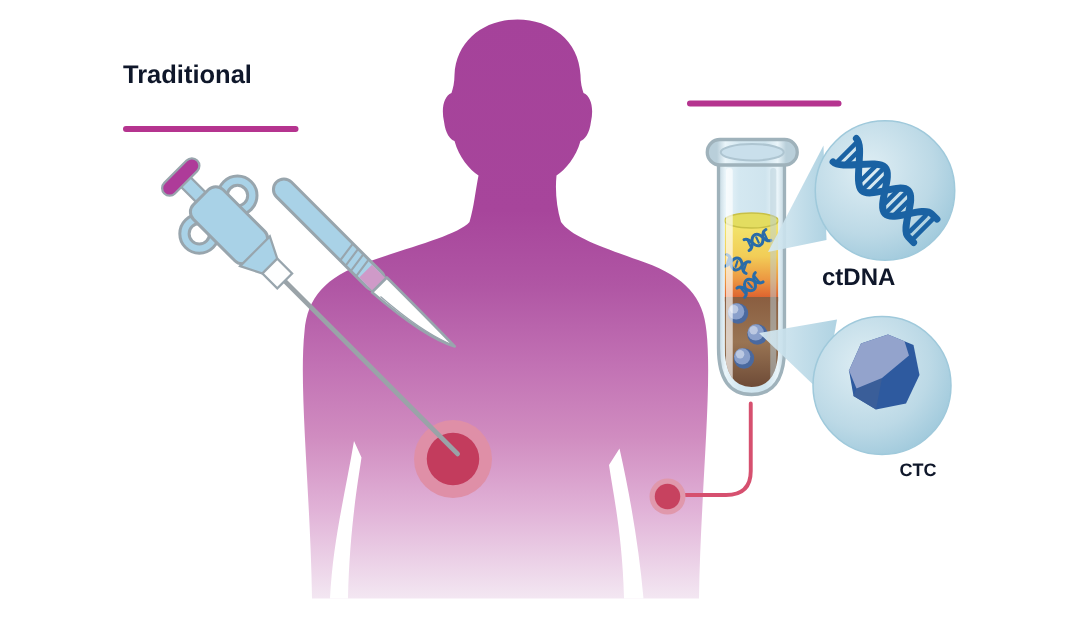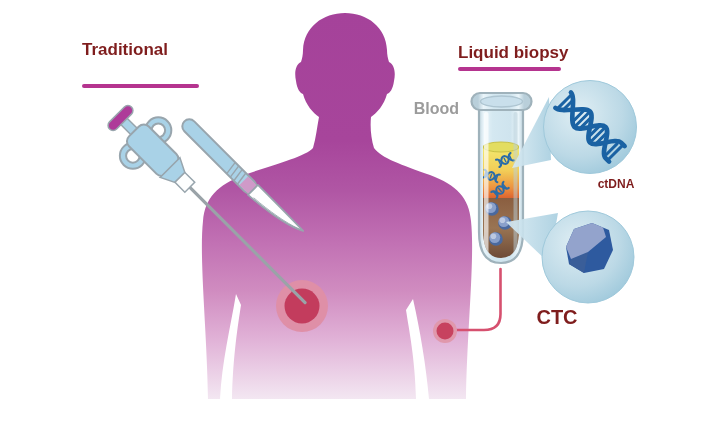--- a/index.html
+++ b/index.html
@@ -2,29 +2,29 @@
 <html><head>
 <meta charset="utf-8">
 <style>
   html,body{margin:0;padding:0;background:#ffffff;}
   #stage{
     position:relative;width:719px;height:427px;overflow:hidden;
     background:#ffffff;font-family:"Liberation Sans", sans-serif;
   }
   #stage svg.art{position:absolute;left:0;top:0;}
   .lbl{position:absolute;font-weight:bold;white-space:nowrap;}
-  .lbl-magenta{color:#7f1d1d;}
+  .lbl-magenta{color:#0f172a;}
   .lbl-gray{color:#9b9b9b;}
   #traditional-label{left:82px;top:39px;font-size:17px;line-height:21px;}
   #traditional-underline{position:absolute;left:82px;top:84px;width:117px;height:4px;background:#b5348f;border-radius:2px;}
   #liquid-label{left:458px;top:42px;font-size:17px;line-height:21px;}
   #liquid-underline{position:absolute;left:458px;top:67px;width:103px;height:4px;background:#b5348f;border-radius:2px;}
   #blood-sample-label{left:369px;top:99px;width:90px;text-align:right;font-size:16px;line-height:19px;}
-  #ctdna-label{left:574px;top:177px;width:84px;text-align:center;font-size:12px;}
-  #ctc-label{left:517px;top:306px;width:80px;text-align:center;font-size:20px;}
+  #ctdna-label{left:548px;top:177px;width:84px;font-size:16px;}
+  #ctc-label{left:572px;top:306px;width:80px;text-align:center;font-size:12px;}
 </style>
 </head>
 <body>
 
 <div id="stage">
 
   <svg class="art" width="719" height="427" viewBox="0 0 719 427">
     <defs>
       <linearGradient id="bodyGrad" gradientUnits="userSpaceOnUse" x1="0" y1="13" x2="0" y2="399">
         <stop offset="0" stop-color="#a5429a"></stop>
@@ -179,23 +179,21 @@
         <path d="M566,247 L574,229 L592,223 L603,227.5 L606,237 L588,252 L571,259 Z" fill="#93a3cc"></path>
       </g>
     </g>
   </svg>
 
   <div id="traditional-label" class="lbl lbl-magenta">
     <span style="display:block">Traditional</span>
   </div>
   <div id="traditional-underline"></div>
 
-  <div id="liquid-label" class="lbl lbl-magenta">Liquid biopsy</div>
   <div id="liquid-underline"></div>
 
   <div id="blood-sample-label" class="lbl lbl-gray">
-    <span style="display:block">Blood</span>
   </div>
 
   <div id="ctdna-label" class="lbl lbl-magenta">ctDNA</div>
   <div id="ctc-label" class="lbl lbl-magenta">CTC</div>
 
 </div>
 
 </body></html>

